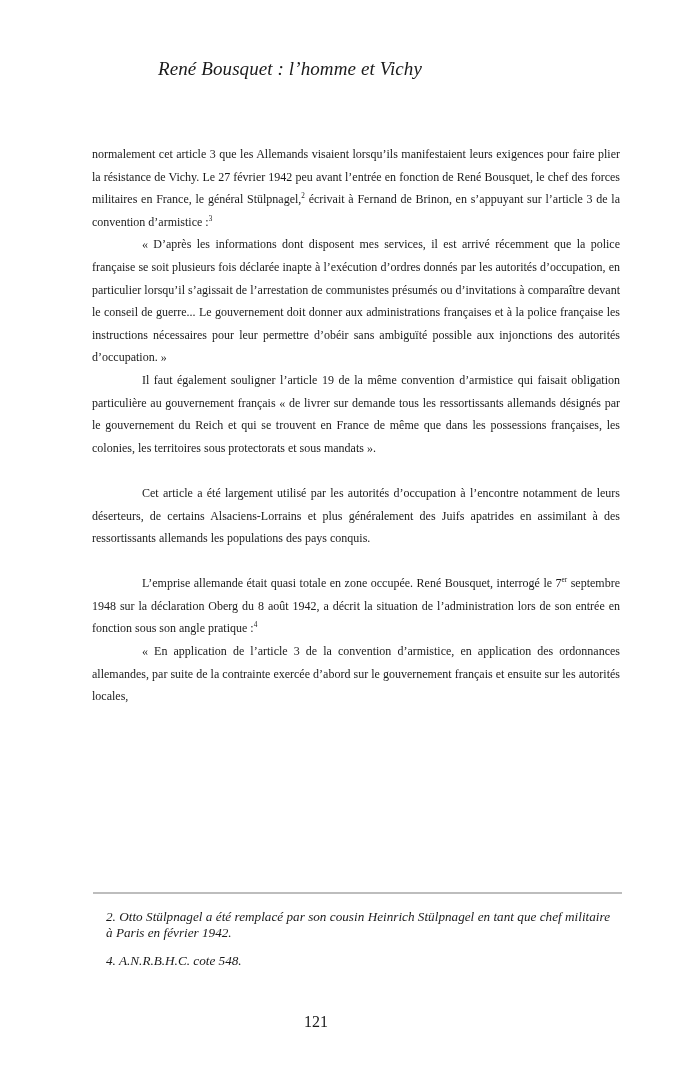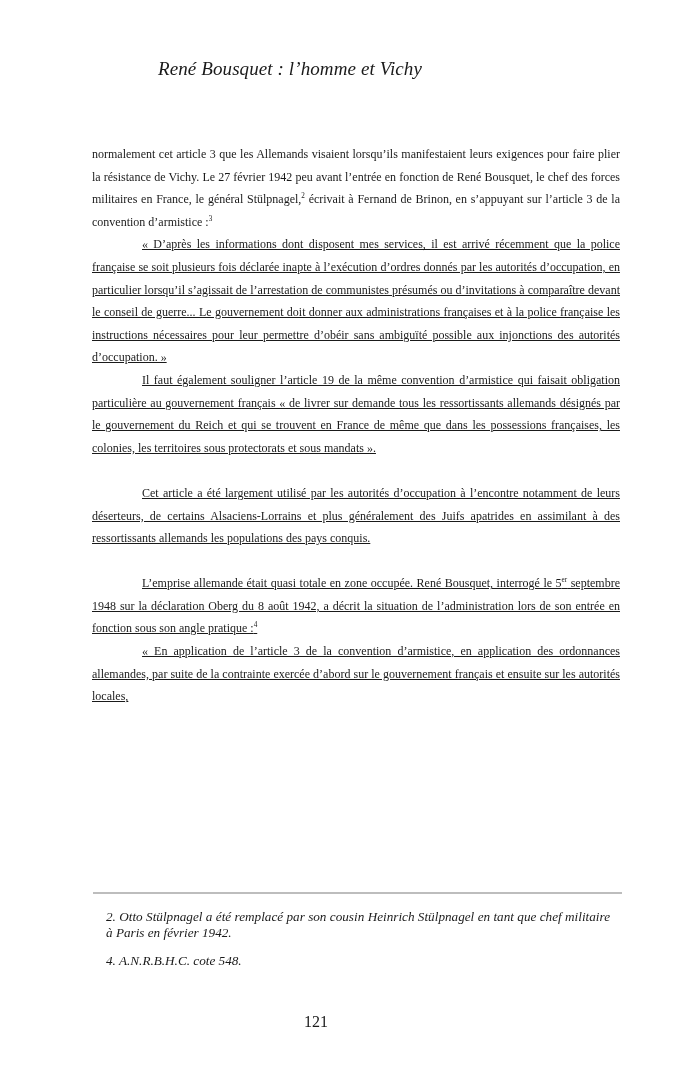--- a/index.html
+++ b/index.html
@@ -3,42 +3,42 @@
 <meta charset="utf-8">
 <style>
   html, body { margin: 0; padding: 0; background: #ffffff; }
   body { width: 700px; height: 1089px; position: relative; overflow: hidden;
          font-family: "Liberation Serif", "DejaVu Serif", serif; color: #1a1a1a; }
   .running-head { position: absolute; top: 58px; left: 0; width: 580px; text-align: center;
          font-style: italic; font-size: 19px; letter-spacing: 0.1px; }
   .body-text { position: absolute; top: 143px; left: 92px; width: 528px;
          font-size: 12px; line-height: 22.6px; text-align: justify; }
   .body-text p { margin: 0; }
-  .body-text p.indent { text-indent: 50px; text-decoration: underline; }
+  .body-text p.indent { text-indent: 50px; }
   .body-text .gap { height: 22.6px; }
   sup { font-size: 0.6em; line-height: 0; vertical-align: 0.65em; }
   .footnote-rule { position: absolute; top: 892px; left: 93px; width: 529px; height: 2px; background: #bdbdbd; }
   .footnotes { position: absolute; top: 897px; left: 94px; width: 528px;
          font-style: italic; font-size: 13.2px; line-height: 16px; text-align: justify; }
   .footnotes p { margin: 12px; }
   .folio { position: absolute; top: 1013px; left: 0; width: 632px; text-align: center; font-size: 16px; }
 </style>
 </head>
 <body>
 
 <div class="running-head">René Bousquet : l’homme et Vichy</div>
 
 <div class="body-text">
   <p><span>normalement cet article 3 que les Allemands visaient lorsqu’ils manifestaient leurs exigences pour faire plier la résistance de Vichy. Le 27 février 1942 peu avant l’entrée en fonction de René Bousquet, le chef des forces militaires en France, le général Stülpnagel,</span><sup>2</sup><span> écrivait à Fernand de Brinon, en s’appuyant sur l’article 3 de la convention d’armistice :</span><sup>3</sup></p>
   <p class="indent">« D’après les informations dont disposent mes services, il est arrivé récemment que la police française se soit plusieurs fois déclarée inapte à l’exécution d’ordres donnés par les autorités d’occupation, en particulier lorsqu’il s’agissait de l’arrestation de communistes présumés ou d’invitations à comparaître devant le conseil de guerre... Le gouvernement doit donner aux administrations françaises et à la police française les instructions nécessaires pour leur permettre d’obéir sans ambiguïté possible aux injonctions des autorités d’occupation. »</p>
   <p class="indent">Il faut également souligner l’article 19 de la même convention d’armistice qui faisait obligation particulière au gouvernement français « de livrer sur demande tous les ressortissants allemands désignés par le gouvernement du Reich et qui se trouvent en France de même que dans les possessions françaises, les colonies, les territoires sous protectorats et sous mandats ».</p>
   <div class="gap"></div>
   <p class="indent">Cet article a été largement utilisé par les autorités d’occupation à l’encontre notamment de leurs déserteurs, de certains Alsaciens-Lorrains et plus généralement des Juifs apatrides en assimilant à des ressortissants allemands les populations des pays conquis.</p>
   <div class="gap"></div>
-  <p class="indent"><span>L’emprise allemande était quasi totale en zone occupée. René Bousquet, interrogé le 5</span><sup>er</sup><span> septembre 1948 sur la déclaration Oberg du 8 août 1942, a décrit la situation de l’administration lors de son entrée en fonction sous son angle pratique :</span><sup>4</sup></p>
+  <p class="indent"><span>L’emprise allemande était quasi totale en zone occupée. René Bousquet, interrogé le 7</span><sup>er</sup><span> septembre 1948 sur la déclaration Oberg du 8 août 1942, a décrit la situation de l’administration lors de son entrée en fonction sous son angle pratique :</span><sup>4</sup></p>
   <p class="indent">« En application de l’article 3 de la convention d’armistice, en application des ordonnances allemandes, par suite de la contrainte exercée d’abord sur le gouvernement français et ensuite sur les autorités locales,</p>
 </div>
 
 <div class="footnote-rule"></div>
 
 <div class="footnotes">
   <p>2. Otto Stülpnagel a été remplacé par son cousin Heinrich Stülpnagel en tant que chef militaire à Paris en février 1942.</p>
   <p>4. A.N.R.B.H.C. cote 548.</p>
 </div>
 

